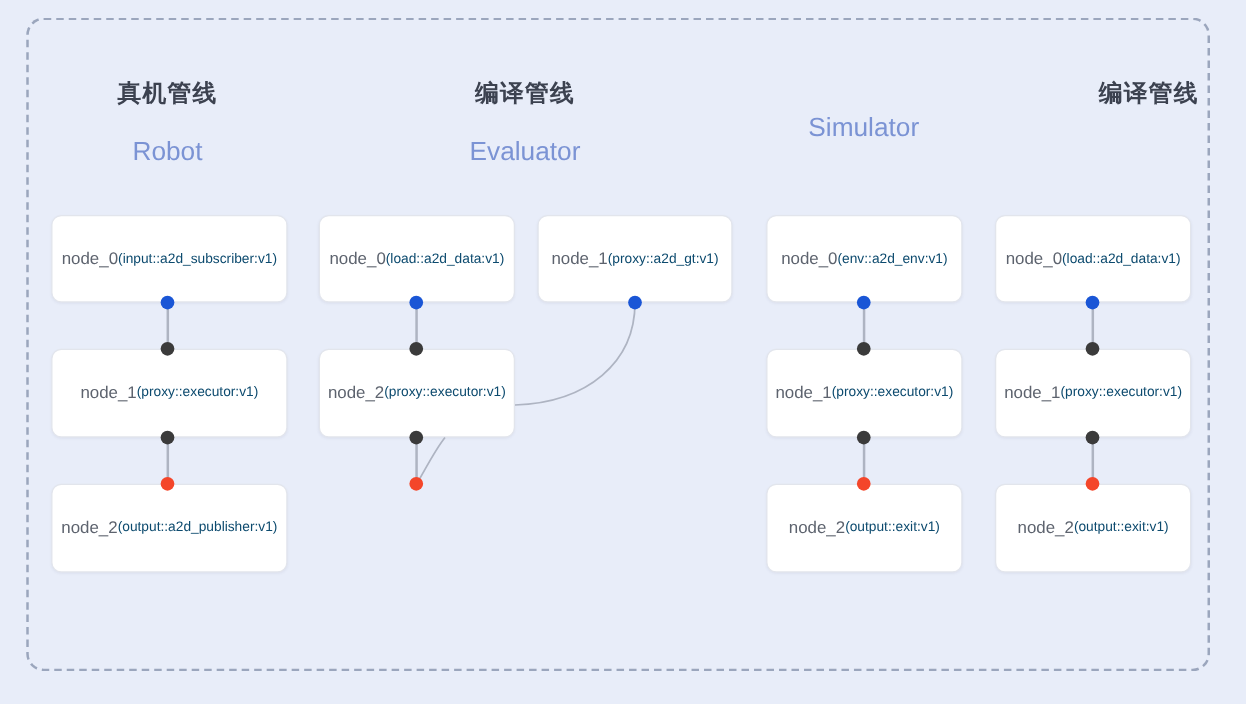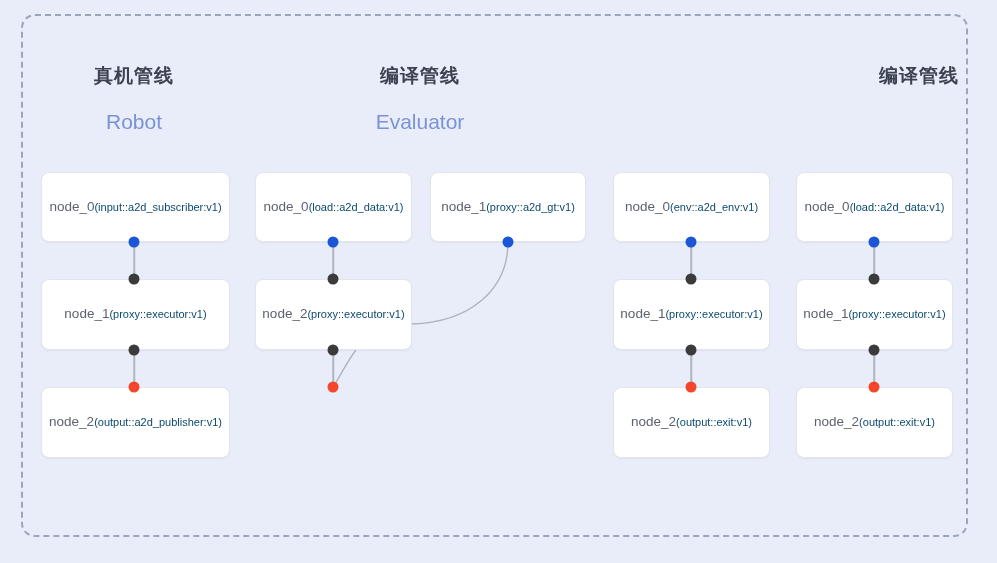--- a/index.html
+++ b/index.html
@@ -120,20 +120,21 @@
 
   <div class="col-header" style="left:34px; top:66px; width:200px;">
     <div class="col-title-cn">真机管线</div>
     <div class="col-title-en">Robot</div>
   </div>
   <div class="col-header" style="left:320px; top:66px; width:200px;">
     <div class="col-title-cn">编译管线</div>
     <div class="col-title-en">Evaluator</div>
   </div>
   <div class="col-header" style="left:591px; top:66px; width:200px;">
+    <div class="col-title-en">Simulator</div>
   </div>
   <div class="col-header" style="left:819px; top:66px; width:200px;">
     <div class="col-title-cn">编译管线</div>
   </div>
 
   <svg id="curve-layer" viewBox="0 0 997 563">
 
     <path d="M 508,242 C 508,290 470,322 412,324" fill="none" stroke="#aeb4c2" stroke-width="1.4"></path>
 
     <path d="M 356,350 C 348,360 340,376 334,386" fill="none" stroke="#aeb4c2" stroke-width="1.4"></path>

